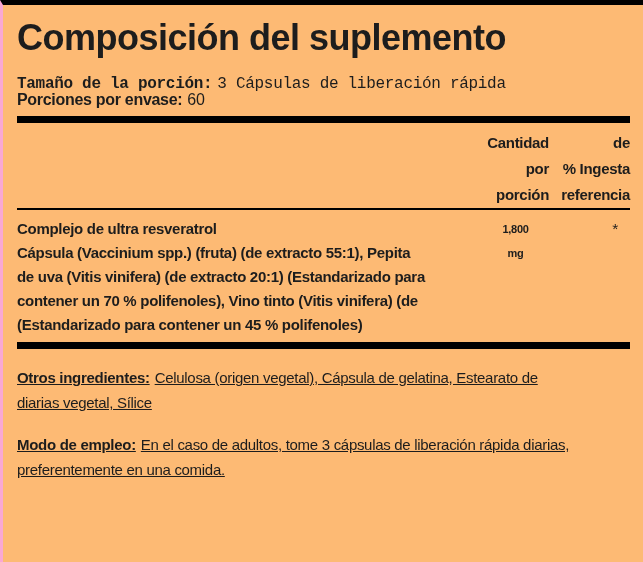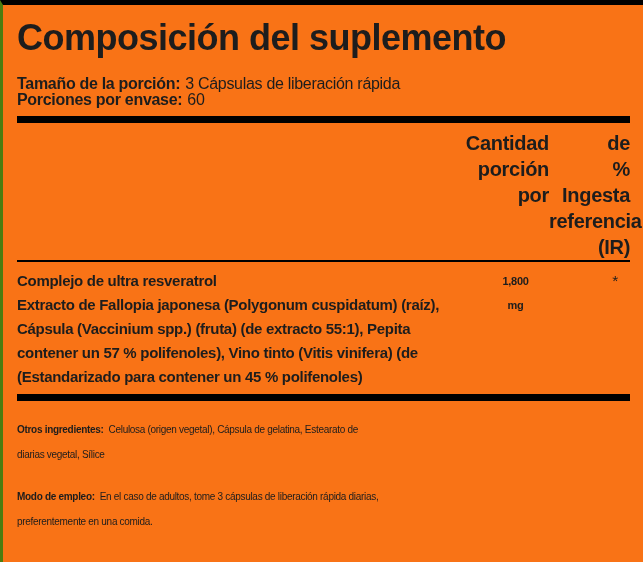--- a/index.html
+++ b/index.html
@@ -1,57 +1,57 @@
 <!DOCTYPE html>
 <html><head>
 <meta charset="utf-8">
 <style>
   * { margin: 0; padding: 0; box-sizing: border-box; }
   html, body { background: #ffffff; }
   .panel {
     position: relative;
     width: 643px;
     height: 562px;
-    background: #f97316;
-    border-left: 3px solid #4d7c0f;
+    background: #fdba74;
+    border-left: 3px solid #f9a8d4;
     border-top: 5px solid #000;
     padding: 0 13px 4px 14px;
     overflow: hidden;
     font-family: "Liberation Sans", sans-serif;
     color: #1d1d1d;
     letter-spacing: -0.3px;
   }
   .title {
     margin-top: 13px;
     font-size: 36px;
     line-height: 40px;
     font-weight: 700;
     letter-spacing: -0.5px;
     color: #1d1d1d;
   }
   .serving-line { font-size: 16px; line-height: 16px; }
-  .serving-line.first { margin-top: 18px; }
+  .serving-line.first { margin-top: 18px; font-family: Liberation Mono, monospace; }
   .serving-line.second { }
   .b { font-weight: 700; margin-right: 5px; }
   .bar { height: 7px; background: #000; }
   .bar.top { margin-top: 8px; }
   .bar.bottom { margin-top: 5px; }
   .rule { height: 2px; background: #000; }
   .grid {
     display: grid;
     grid-template-columns: 1fr 95px 81px;
   }
-  .hdr { margin-top: 7px; font-size: 20px; font-weight: 700; line-height: 26px; }
+  .hdr { margin-top: 7px; font-size: 15px; font-weight: 700; line-height: 26px; }
   .hdr .c2, .hdr .c3 { text-align: right; }
   .row { margin-top: 7px; font-size: 15px; line-height: 24px; }
   .row .c1 { font-weight: 700; }
   .row .c1 div { white-space: nowrap; }
   .row .c2 { text-align: center; padding-left: 28px; font-size: 11px; font-weight: 700; }
   .row .c3 { text-align: right; padding-right: 12px; font-size: 15.5px; font-weight: 400; }
-  .para { font-size: 10px; line-height: 25px; }
+  .para { font-size: 15px; line-height: 25px; text-decoration: underline; }
   .para.otros { margin-top: 16px; }
   .para.modo { margin-top: 17px; }
 </style>
 </head>
 <body>
 
 <div class="panel">
 
   <h1 class="title">Composición del suplemento</h1>
 
@@ -62,39 +62,38 @@
   <div class="serving-line second">
     <span class="b">Porciones por envase:</span><span>60</span>
   </div>
 
   <div class="bar top"></div>
 
   <div class="grid hdr">
     <div class="c1"></div>
     <div class="c2">
       <div>Cantidad</div>
+      <div>por</div>
       <div>porción</div>
-      <div>por</div>
     </div>
     <div class="c3">
       <div>de</div>
       <div>% Ingesta</div>
       <div>referencia</div>
-      <div>(IR)</div>
     </div>
   </div>
 
   <div class="rule"></div>
 
   <div class="grid row">
     <div class="c1">
       <div>Complejo de ultra resveratrol</div>
-      <div>Extracto de Fallopia japonesa (Polygonum cuspidatum) (raíz),</div>
       <div>Cápsula (Vaccinium spp.) (fruta) (de extracto 55:1), Pepita</div>
-      <div>contener un 57 % polifenoles), Vino tinto (Vitis vinifera) (de</div>
+      <div>de uva (Vitis vinifera) (de extracto 20:1) (Estandarizado para</div>
+      <div>contener un 70 % polifenoles), Vino tinto (Vitis vinifera) (de</div>
       <div>(Estandarizado para contener un 45 % polifenoles)</div>
     </div>
     <div class="c2">
       <div>1,800</div>
       <div>mg</div>
     </div>
     <div class="c3">
       <div>*</div>
     </div>
   </div>

